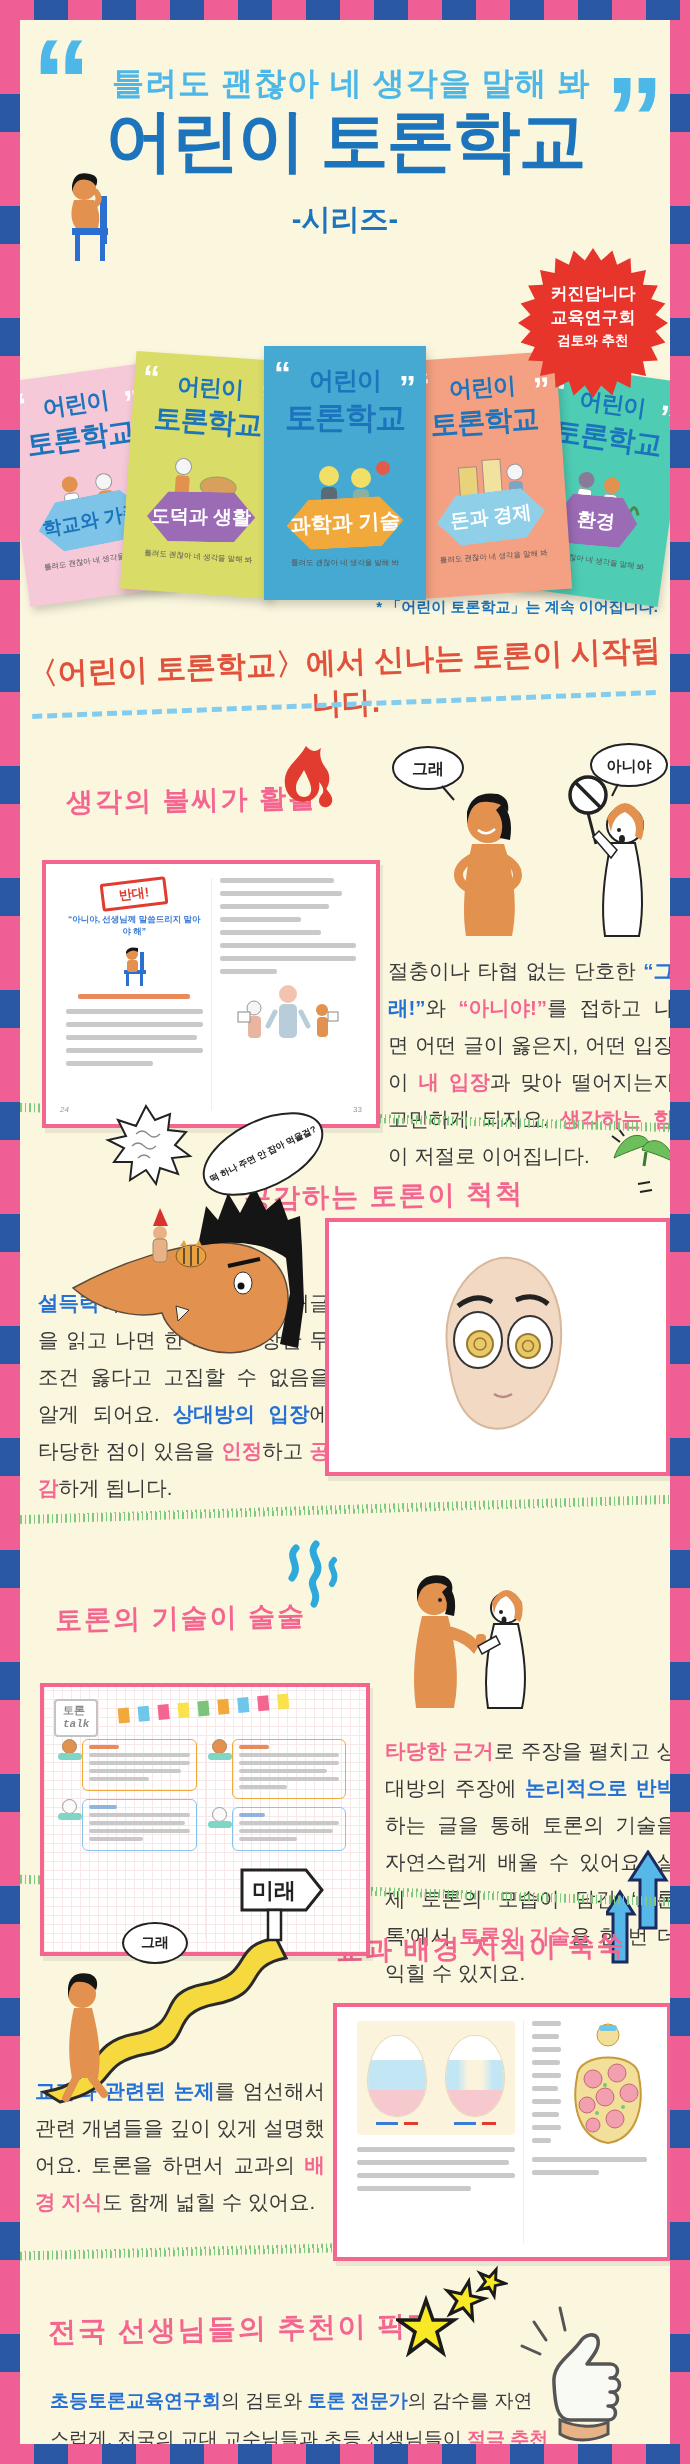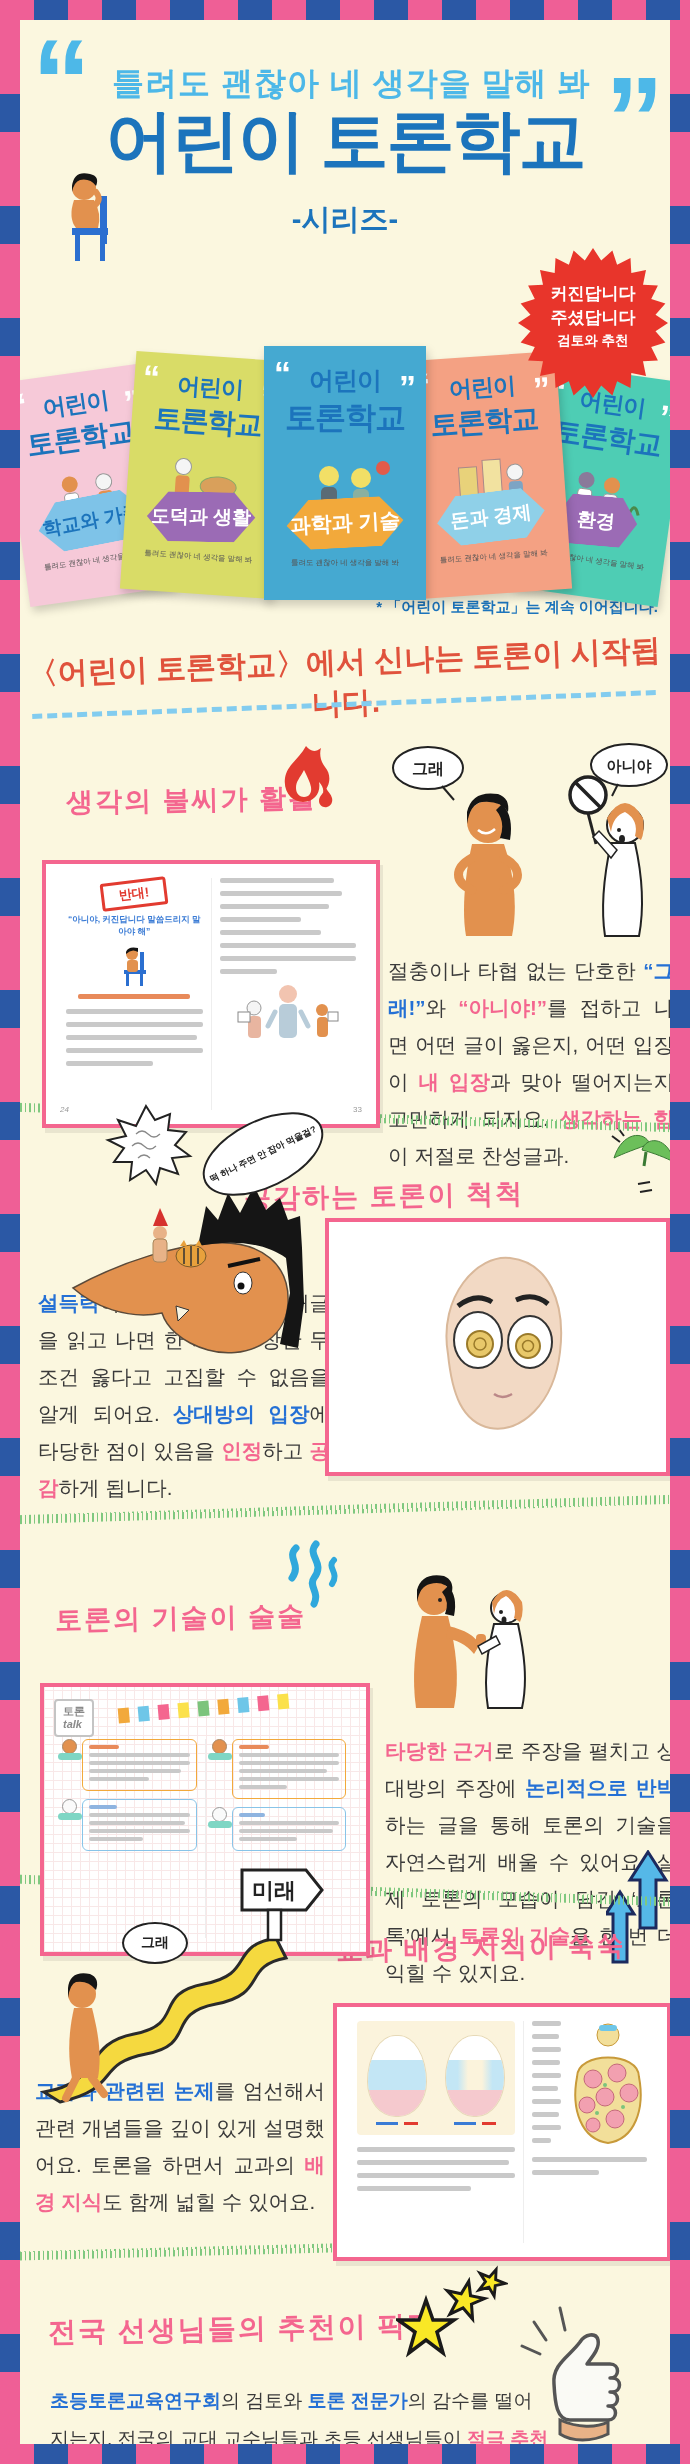--- a/index.html
+++ b/index.html
@@ -116,21 +116,21 @@
     <path d="M24,34 Q18,52 26,62 L48,62 Q52,48 44,34 Z" fill="#E2914E"></path>
     <path d="M44,40 Q52,34 46,26" stroke="#E2914E" stroke-width="6" fill="none" stroke-linecap="round"></path>
   </svg>
 
   <div class="abs badge">
     <svg width="150" height="150" viewBox="0 0 150 150">
       <polygon fill="#E8352B" points="150,75 137.5,83.2 147.4,94.4 133.2,99.1 139.9,112.5 125,113.3 128,128 113.3,125 112.5,139.9 99.1,133.2 94.4,147.4 83.2,137.5 75,150 66.8,137.5 55.6,147.4 50.9,133.2 37.5,139.9 36.7,125 22,128 25,113.3 10.1,112.5 16.8,99.1 2.6,94.4 12.5,83.2 0,75 12.5,66.8 2.6,55.6 16.8,50.9 10.1,37.5 25,36.7 22,22 36.7,25 37.5,10.1 50.9,16.8 55.6,2.6 66.8,12.5 75,0 83.2,12.5 94.4,2.6 99.1,16.8 112.5,10.1 113.3,25 128,22 125,36.7 139.9,37.5 133.2,50.9 147.4,55.6 137.5,66.8"></polygon>
     </svg>
     <div class="bt">
       <div class="l1">커진답니다</div>
-      <div class="l2">주셨답니다</div>
+      <div class="l2">교육연구회</div>
       <div class="l3">검토와 추천</div>
     </div>
   </div>
 
   <div class="cover c1">
     <span class="cq" style="left:8px;top:14px;">“</span>
     <span class="cq" style="right:8px;top:26px;">”</span>
     <div class="t1">어린이</div>
     <div class="t2">토론학교</div>
     <div class="doodle">
@@ -245,21 +245,21 @@
     <circle cx="237" cy="92" r="2" fill="#222"></circle>
     <ellipse cx="240" cy="101" rx="3" ry="4" fill="#222"></ellipse>
     <path d="M229,105 C221,142 219,172 223,198 L257,198 C263,166 259,132 253,105 Z" fill="#fff" stroke="#222" stroke-width="2"></path>
     <path d="M229,120 L211,99 L217,93 L235,112 Z" fill="#fff" stroke="#222" stroke-width="1.5"></path>
   </svg>
 
   <div class="spread" style="left:42px;top:860px;width:330px;height:260px;">
     <div class="sp-in">
       <div class="sp-col">
         <span class="stamp">반대!</span>
-        <div class="sp-blue-head">“아니야, 커진답니다 말씀드리지 말아야 해”</div>
+        <div class="sp-blue-head">“아니야, 선생님께 말씀드리지 말아야 해”</div>
         <svg width="36" height="44" viewBox="0 0 36 44" style="display:block;margin:4px auto;">
           <rect x="24" y="8" width="4" height="22" fill="#2B6FD0"></rect>
             <rect x="8" y="26" width="22" height="4" fill="#2B6FD0"></rect>
           <rect x="10" y="30" width="3" height="12" fill="#2B6FD0"></rect>
             <rect x="24" y="30" width="3" height="12" fill="#2B6FD0"></rect>
           <circle cx="16" cy="10" r="6" fill="#E2914E"></circle>
             <path d="M10,8 Q12,2 22,4 L22,8 Q16,4 10,10 Z" fill="#151515"></path>
           <rect x="11" y="16" width="11" height="12" rx="3" fill="#E2914E"></rect>
         </svg>
         <div class="fl o" style="width:82%;margin:6px auto 10px;"></div>
@@ -292,21 +292,21 @@
           <rect x="2" y="30" width="12" height="10" fill="#fff" stroke="#888"></rect>
           <circle cx="86" cy="28" r="6" fill="#E2914E"></circle>
             <rect x="81" y="35" width="11" height="20" rx="4" fill="#E2914E"></rect>
           <rect x="92" y="30" width="10" height="9" fill="#fff" stroke="#888"></rect>
         </svg>
         <span class="pnum" style="right:2px;">33</span>
       </div>
     </div>
   </div>
 
-  <div class="abs para" style="left:388px;top:952px;width:286px;"><span>절충이나 타협 없는 단호한 </span><span class="em-blue">“그래!”</span><span>와 </span><span class="em-pink">“아니야!”</span><span>를 접하고 나면 어떤 글이 옳은지, 어떤 입장이 </span><span class="em-pink">내 입장</span><span>과 맞아 떨어지는지 고민하게 되지요. </span><span class="em-pink">생각하는 힘</span><span>이 저절로 찬성글과.</span></div>
+  <div class="abs para" style="left:388px;top:952px;width:286px;"><span>절충이나 타협 없는 단호한 </span><span class="em-blue">“그래!”</span><span>와 </span><span class="em-pink">“아니야!”</span><span>를 접하고 나면 어떤 글이 옳은지, 어떤 입장이 </span><span class="em-pink">내 입장</span><span>과 맞아 떨어지는지 고민하게 되지요. </span><span class="em-pink">생각하는 힘</span><span>이 저절로 이어집니다.</span></div>
 
   <div class="hatch" style="top:1113px;transform:rotate(1.8deg);"></div>
 
   <svg class="abs" style="left:58px;top:1098px;z-index:2;" width="252" height="268" viewBox="0 0 252 268">
     <polygon points="88,8 97,22 112,16 110,32 128,34 117,47 132,58 114,60 120,76 102,70 98,86 88,72 72,82 74,64 56,64 66,50 50,42 68,38 60,22 78,28" fill="#fff" stroke="#222" stroke-width="2"></polygon>
     <path d="M78,36 q6,-6 12,0 t12,0 M74,48 q6,-6 12,0 t12,0 M80,60 q6,-6 12,0" stroke="#888" stroke-width="1.2" fill="none"></path>
     <path d="M15,190 C70,160 120,148 155,145 C205,142 232,168 230,205 C228,245 185,262 150,252 C122,244 108,228 104,215 C70,222 35,208 15,190 Z" fill="#E2914E" stroke="#5a4a3a" stroke-width="1.5"></path>
     <path d="M140,148 L148,108 L160,122 L170,95 L182,115 L196,88 L208,112 L222,100 L230,122 L242,118 L244,150 L246,205 L240,250 L222,246 L232,195 L228,160 C205,143 170,142 140,148 Z" fill="#151515"></path>
     <ellipse cx="185" cy="185" rx="9" ry="11" fill="#fff" stroke="#333"></ellipse>
     <circle cx="183" cy="188" r="3.5" fill="#111"></circle>
@@ -368,21 +368,21 @@
     <path d="M66,66 C84,70 92,76 98,84 L92,94 C84,84 74,80 64,78 Z" fill="#E2914E"></path>
     <rect x="94" y="74" width="10" height="14" rx="4" fill="#E2914E"></rect>
     <circle cx="124" cy="48" r="15" fill="#fff" stroke="#222" stroke-width="2"></circle>
     <path d="M110,42 Q124,18 140,42 Q142,54 138,62 L132,58 Q136,44 124,36 Q114,40 112,54 Z" fill="#E2914E"></path>
     <circle cx="119" cy="52" r="2" fill="#222"></circle>
       <ellipse cx="122" cy="60" rx="2.5" ry="3.5" fill="#222"></ellipse>
     <path d="M112,64 C104,96 102,124 106,148 L140,148 C146,120 142,92 136,64 Z" fill="#fff" stroke="#222" stroke-width="2"></path>
     <path d="M114,76 L96,86 L100,94 L118,84 Z" fill="#fff" stroke="#222" stroke-width="1.5"></path>
   </svg>
 
-  <div class="spread grid-bg" style="left:40px;top:1683px;width:322px;height:265px;">
+  <div class="spread grid-bg" style="left:40px;top:1683px;width:322px;height:265px;font-family:Liberation Mono, monospace;">
     <div class="talk-lbl">
       <div>토론</div>
       <div style="font-style:italic">talk</div>
     </div>
     <div class="bunt">
       <i style="background:#F2A93B"></i>
         <i style="background:#6EC6E8"></i>
         <i style="background:#F4668F"></i>
       <i style="background:#FBE14B"></i>
         <i style="background:#7CC47C"></i>
@@ -547,15 +547,15 @@
     <path d="M28,22 L35,42 L56,42 L39,54 L45,75 L28,62 L11,75 L17,54 L0,42 L21,42 Z" fill="#F9E826" stroke="#1a1a1a" stroke-width="3.5" transform="translate(2,16)"></path>
     <path d="M28,22 L35,42 L56,42 L39,54 L45,75 L28,62 L11,75 L17,54 L0,42 L21,42 Z" fill="#F9E826" stroke="#1a1a1a" stroke-width="4.5" transform="translate(50,4) scale(0.68) rotate(12 28 48)"></path>
     <path d="M28,22 L35,42 L56,42 L39,54 L45,75 L28,62 L11,75 L17,54 L0,42 L21,42 Z" fill="#F9E826" stroke="#1a1a1a" stroke-width="6" transform="translate(82,-4) scale(0.48) rotate(22 28 48)"></path>
   </svg>
   <svg class="abs" style="left:520px;top:2306px;" width="104" height="146" viewBox="0 0 104 146">
     <path d="M14,16 L26,34 M40,2 L45,24 M2,40 L20,48" stroke="#555" stroke-width="3" stroke-linecap="round"></path>
     <path d="M34,78 C32,58 50,50 60,36 C65,28 76,26 78,34 C80,43 71,52 67,58 L90,58 C100,58 100,72 90,72 L92,72 C102,72 102,86 92,86 L90,86 C100,86 100,100 90,100 L88,100 C98,100 98,114 88,114 L50,114 C37,114 35,98 34,78 Z" fill="#FAFAF5" stroke="#555" stroke-width="3.5" stroke-linejoin="round"></path>
     <path d="M40,114 C58,122 76,122 88,116 L88,128 C72,136 52,136 40,128 Z" fill="#E8B287" stroke="#555" stroke-width="3"></path>
   </svg>
 
-  <div class="abs para" style="left:50px;top:2382px;width:500px;font-size:19px;line-height:38px;text-align:left;"><span class="em-blue">초등토론교육연구회</span><span>의 검토와 </span><span class="em-blue">토론 전문가</span><span>의 감수를 떨어지는지. 전국의 교대 교수님들과 초등 선생님들이 </span><span class="em-pink">적극 추천</span><span>을 해 주셨답니다.</span></div>
+  <div class="abs para" style="left:50px;top:2382px;width:500px;font-size:19px;line-height:38px;text-align:left;"><span class="em-blue">초등토론교육연구회</span><span>의 검토와 </span><span class="em-blue">토론 전문가</span><span>의 감수를 자연스럽게. 전국의 교대 교수님들과 초등 선생님들이 </span><span class="em-pink">적극 추천</span><span>을 해 주셨답니다.</span></div>
 
 </div>
 
 </body></html>

